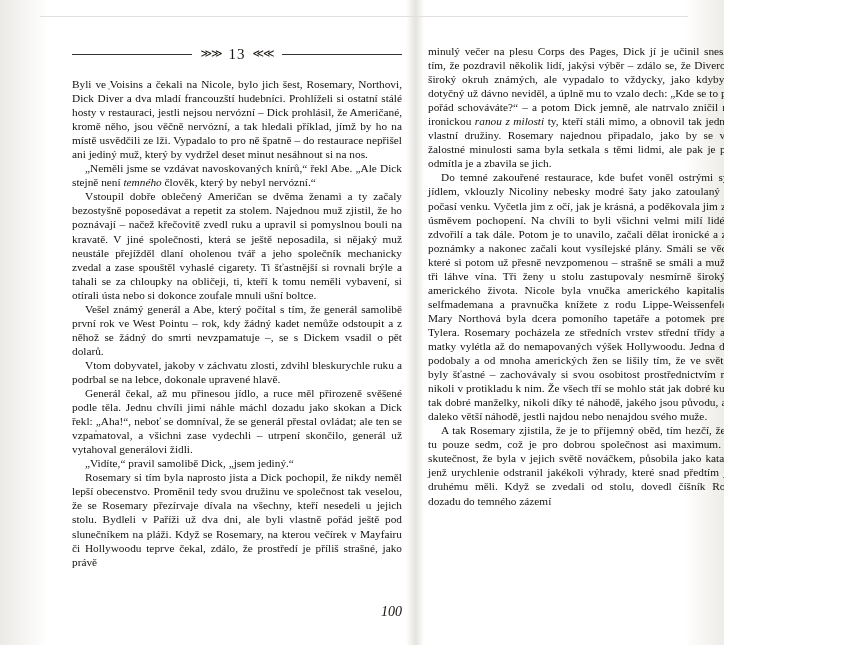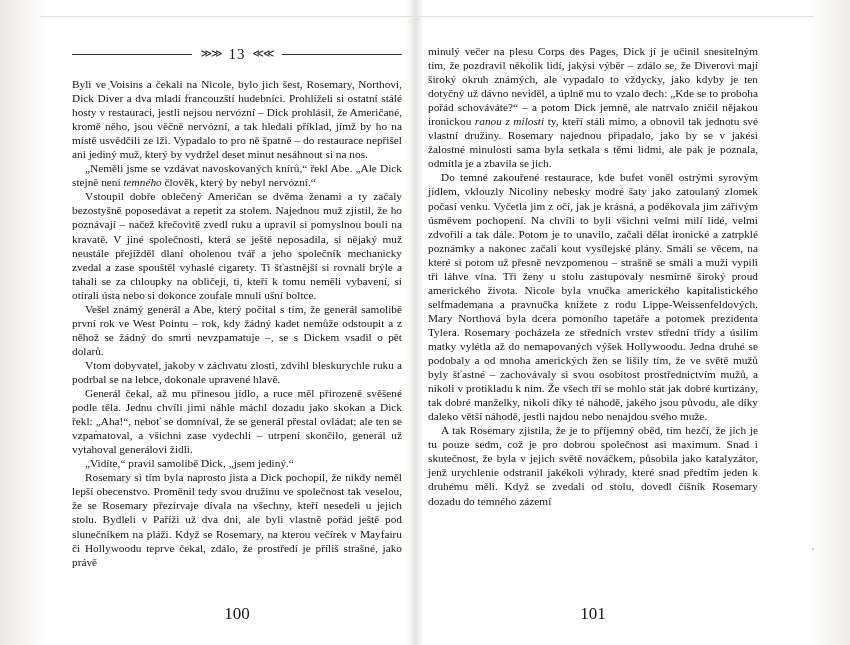--- a/index.html
+++ b/index.html
@@ -2,21 +2,21 @@
 <html><head>
 <meta charset="utf-8">
 <style>
   html, body {
     margin: 0;
     padding: 0;
     background: #ffffff;
   }
   .page {
     position: relative;
-    width: 850px;
+    width: 724px;
     height: 645px;
     background: #ffffff;
     overflow: hidden;
     font-family: "Liberation Serif", serif;
   }
   
   .scan-shade-left {
     position: absolute;
     left: 0; top: 0; width: 48px; height: 645px;
     background: linear-gradient(to right, #eceae6 0%, #ffffff 100%);
@@ -91,24 +91,25 @@
     text-indent: 13px;
   }
   .col p.noind {
     text-indent: 0;
   }
   .col i { font-style: italic; }
 
   .folio {
     position: absolute;
     width: 330px;
-    text-align: center;
+    text-align: right;
     top: 604px;
-    font-size: 17px;
+    font-size: 14px;
     color: #17150f;
+    font-style: italic;
   }
   .folio.left  { left: 72px; }
   .folio.right { left: 428px; }
 
   .speck {
     position: absolute;
     background: #b9b5ad;
     border-radius: 50%;
     pointer-events: none;
   }

